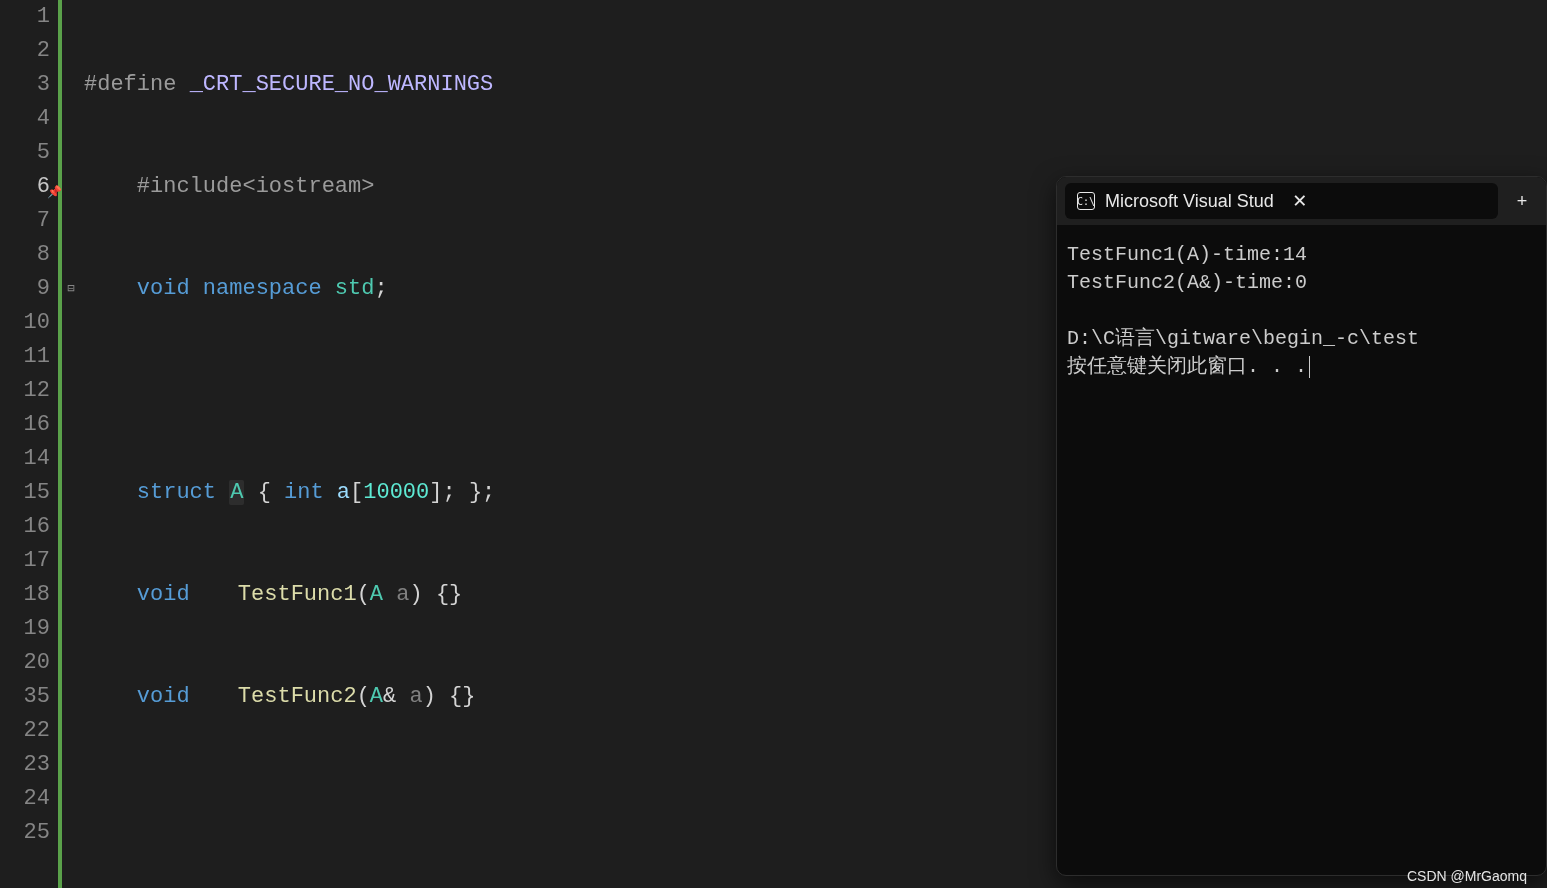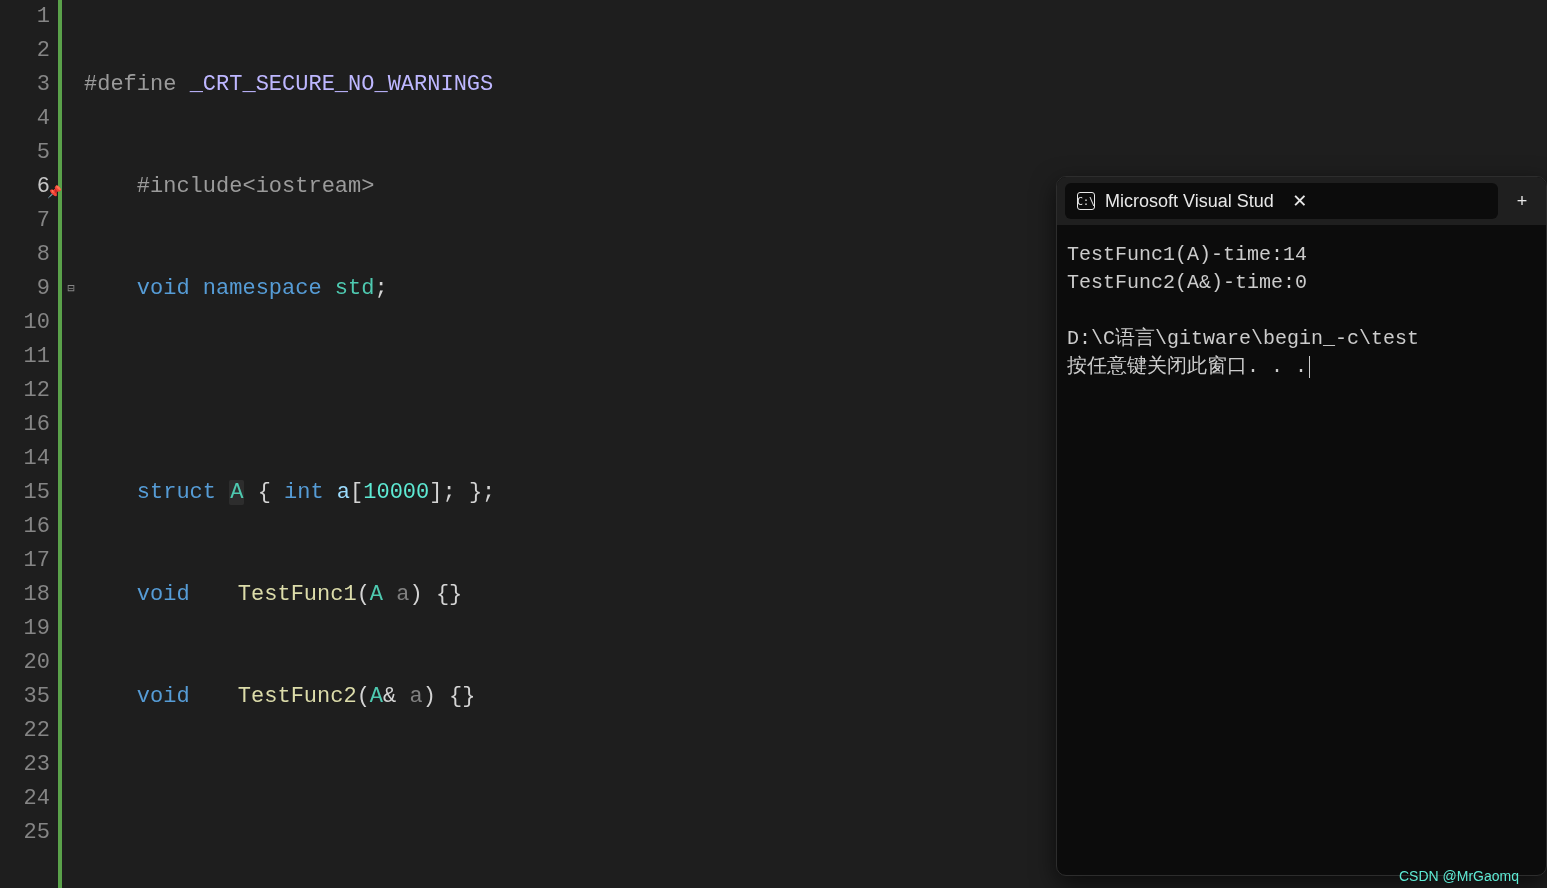--- a/index.html
+++ b/index.html
@@ -139,23 +139,23 @@
   .cursor {
     display: inline-block;
     width: 1px;
     height: 22px;
     background: #cccccc;
     vertical-align: middle;
     margin-left: 2px;
   }
   .watermark {
     position: absolute;
-    right: 28px;
+    right: 20px;
     bottom: 4px;
-    color: #5eead4;
+    color: #e5e5e5;
     font-family: "Segoe UI", Arial, sans-serif;
     font-size: 14px;
     margin-left: 8px;
   }
 </style>
 </head>
 <body>
 
 <div class="editor">
   <div class="gutter" id="gutter">

